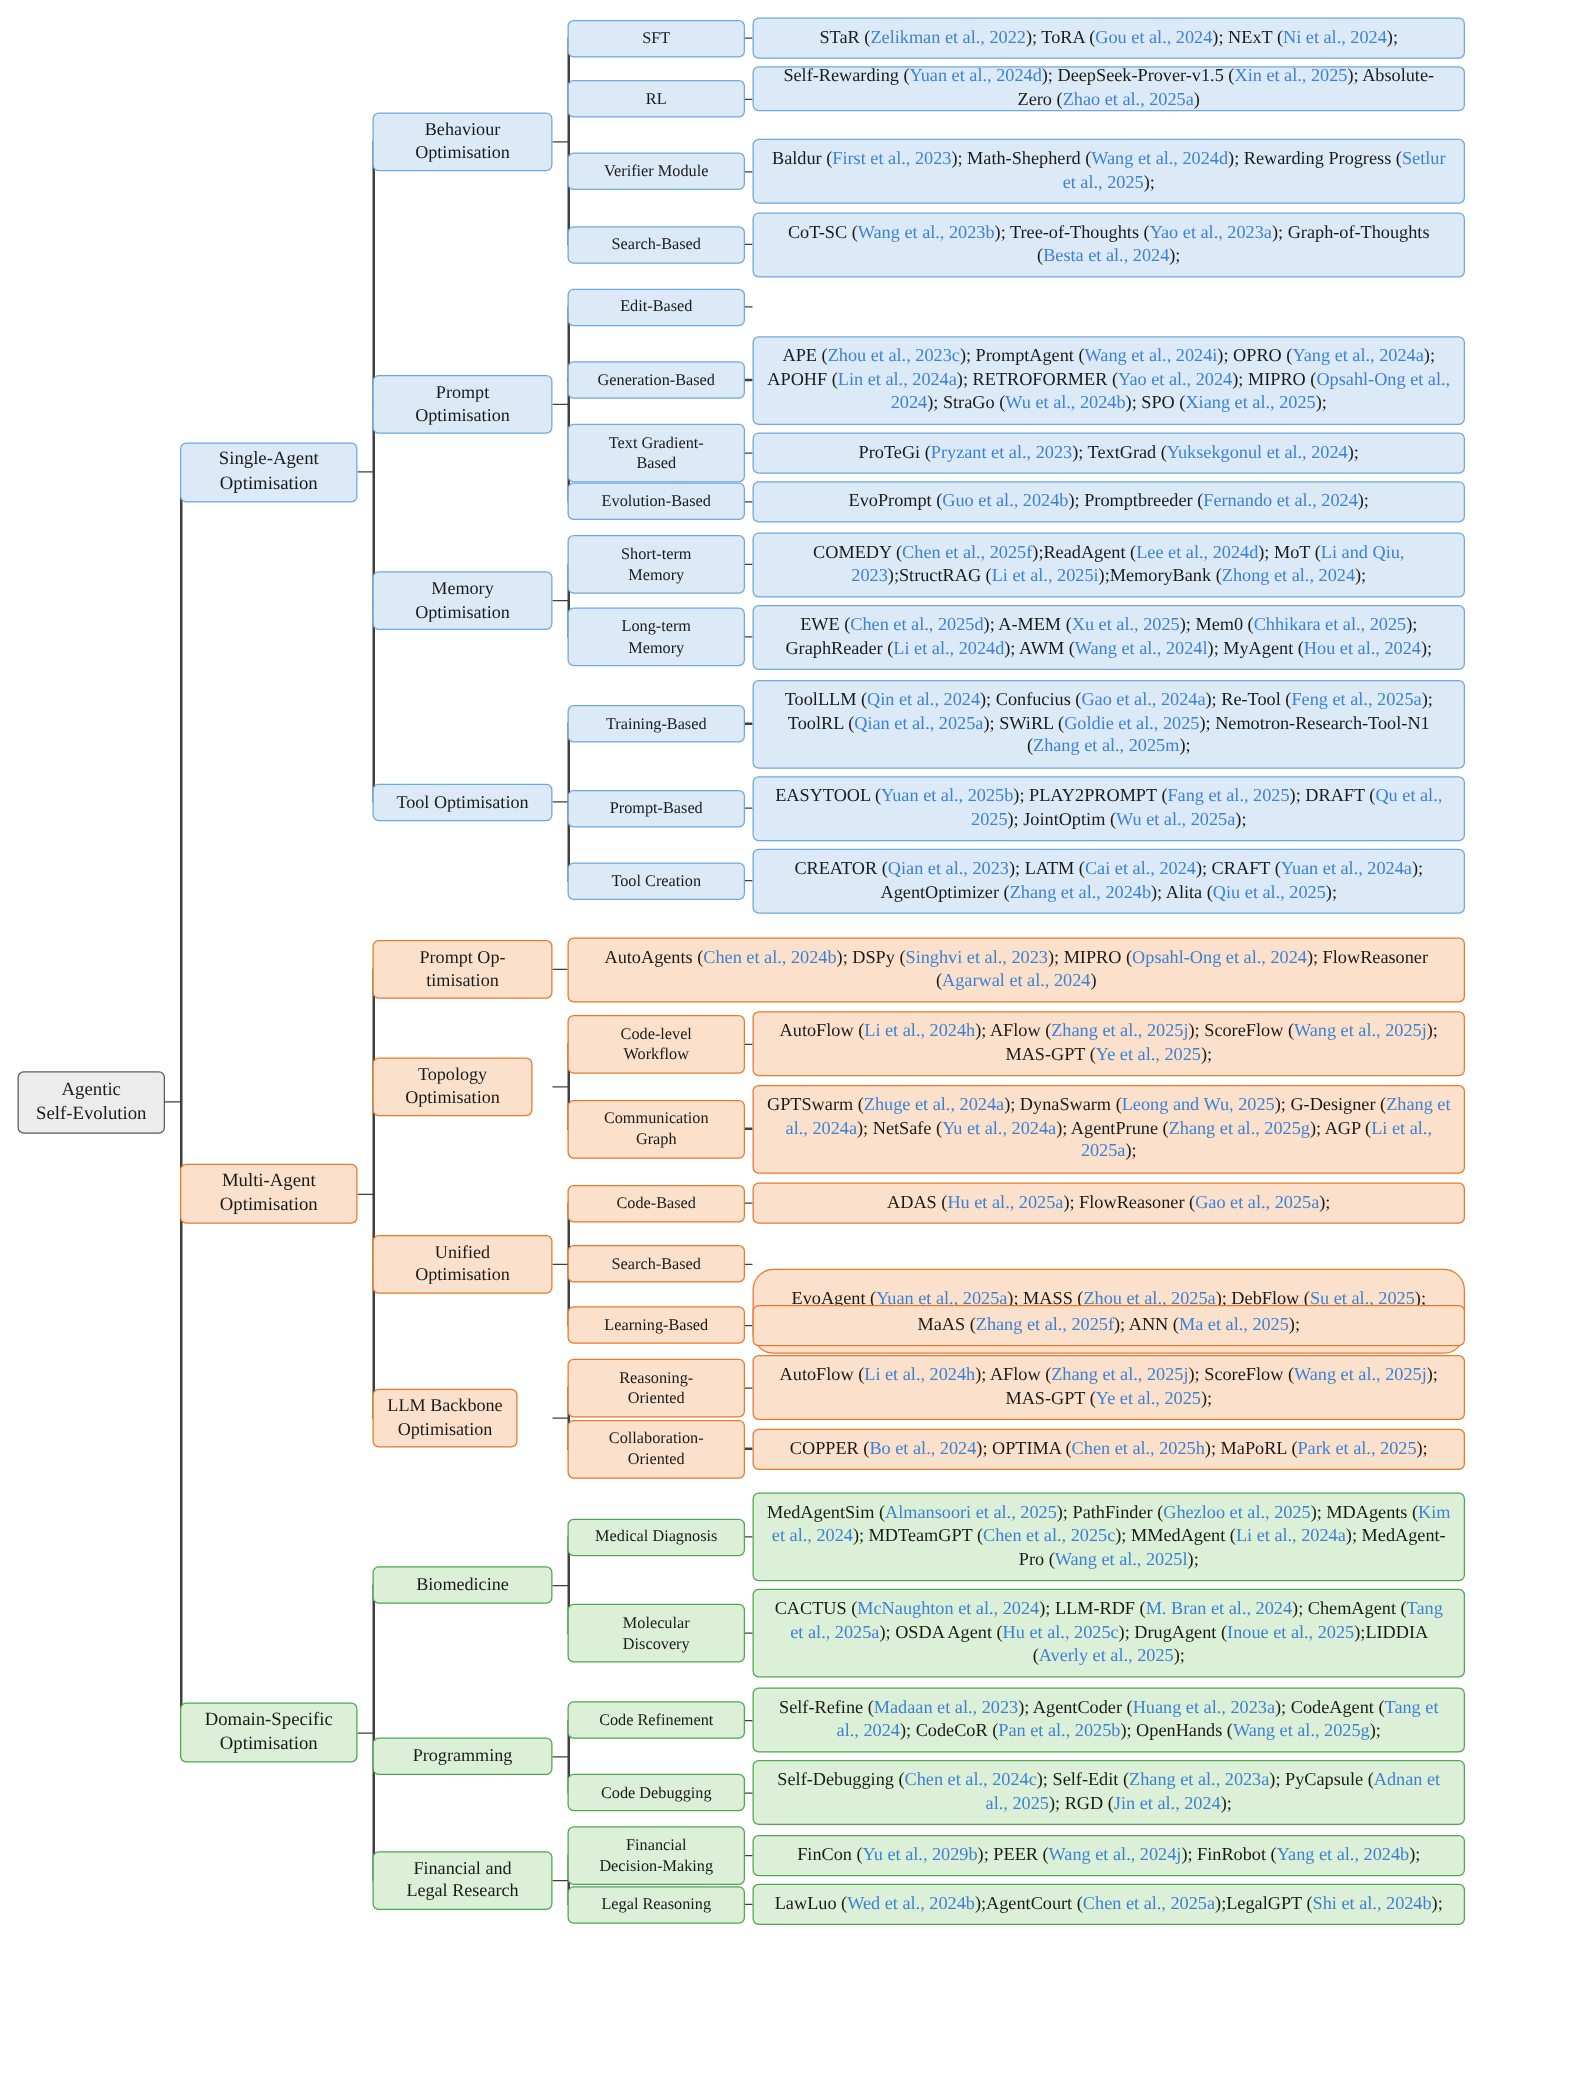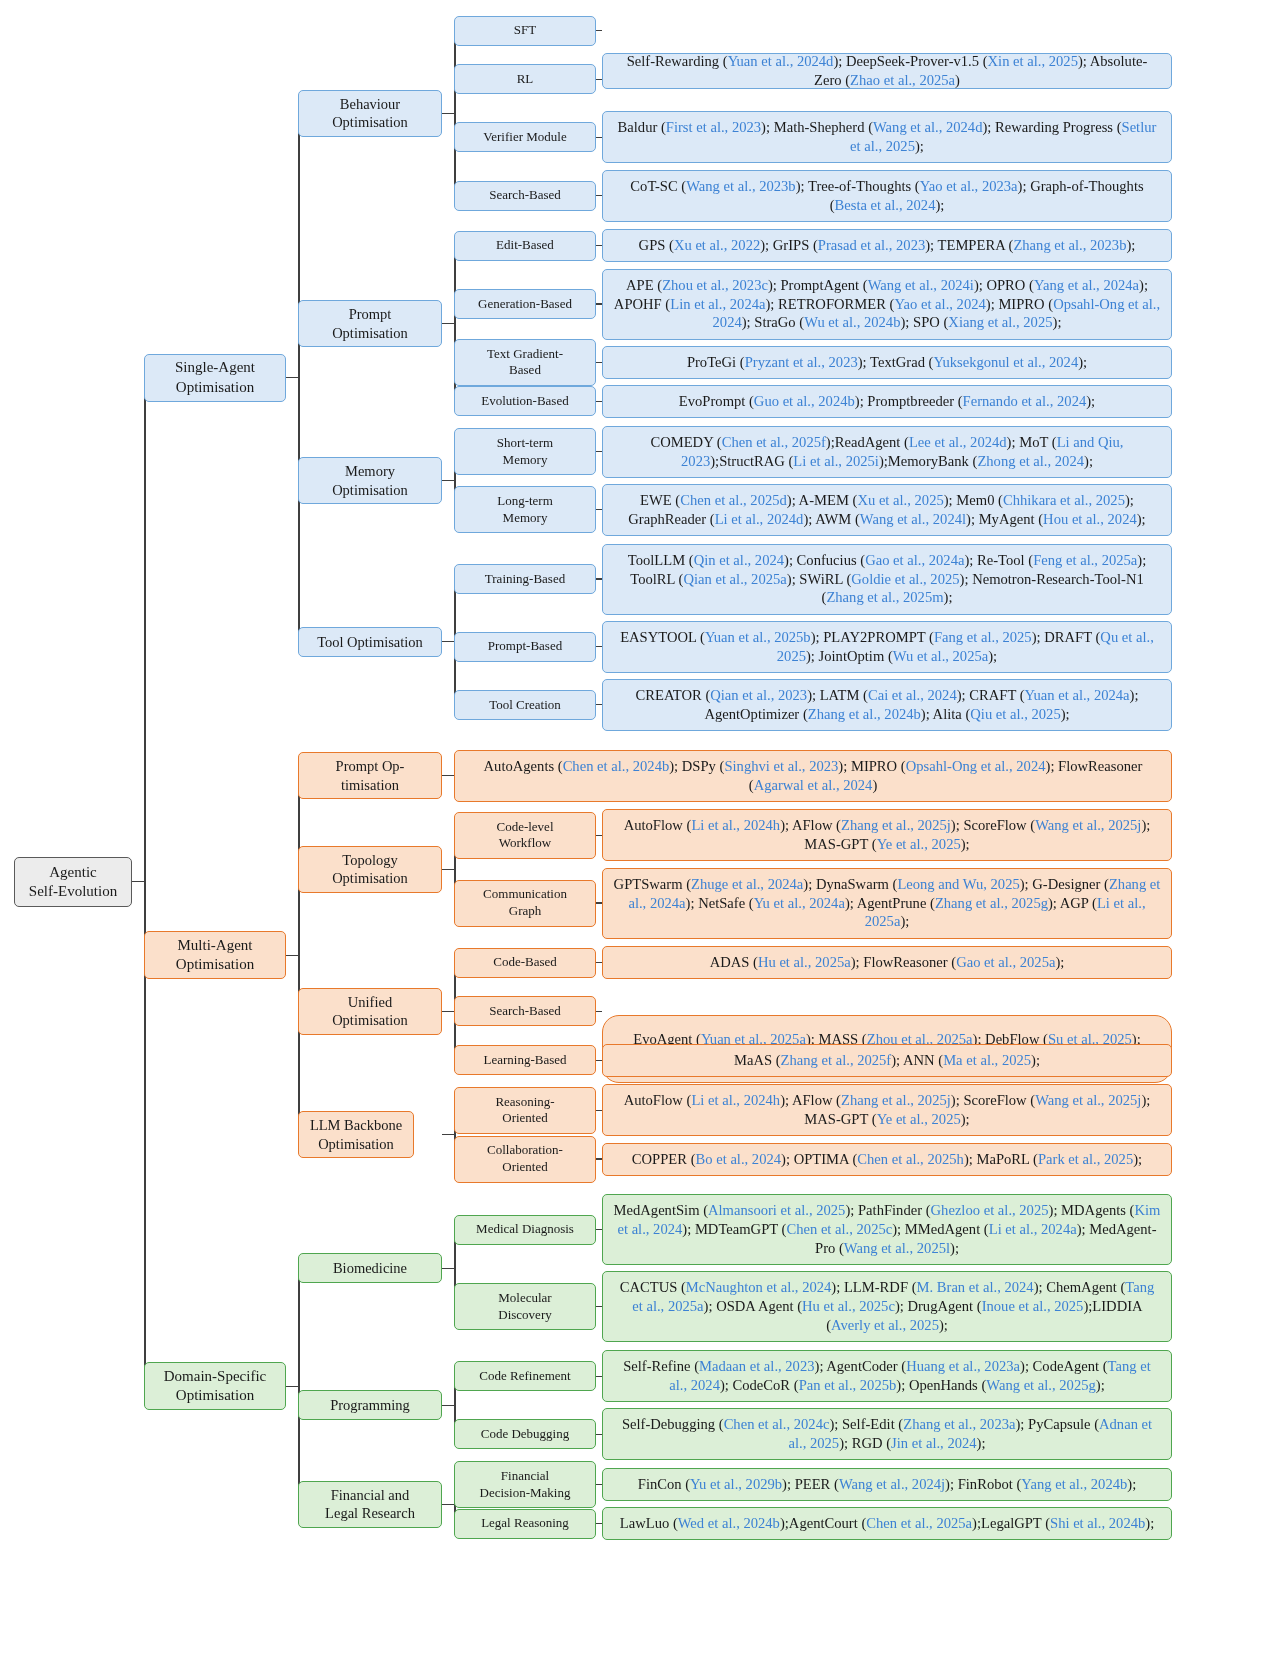--- a/index.html
+++ b/index.html
@@ -49,20 +49,23 @@
 
   
   .ln{position:absolute;background:#3f3f3f;z-index:1;}
   .lnh{height:1.1px;}
   .lnv{width:1.1px;}
 </style>
 </head>
 <body>
 
 <div id="root-canvas">
+    <div class="node b1 leaf" style="left: 602px; width: 570px; top: 14px; height: 33px;">
+      <span class="txt"><span class="nm">STaR</span> (<span class="c">Zelikman et al., 2022</span>); <span class="nm">ToRA</span> (<span class="c">Gou et al., 2024</span>); <span class="nm">NExT</span> (<span class="c">Ni et al., 2024</span>);</span>
+    </div>
     <div class="node b1 lvl3" style="left: 454px; width: 142px; top: 15.5px; height: 30px;">
       <span class="txt">SFT</span>
     </div>
     <div class="node b1 leaf" style="left: 602px; width: 570px; top: 53.2px; height: 36px;">
       <span class="txt"><span class="nm">Self-Rewarding</span> (<span class="c">Yuan et al., 2024d</span>); <span class="nm">DeepSeek-Prover-v1.5</span> (<span class="c">Xin et al., 2025</span>); <span class="nm">Absolute-Zero</span> (<span class="c">Zhao et al., 2025a</span>)</span>
     </div>
     <div class="node b1 lvl3" style="left: 454px; width: 142px; top: 64.2px; height: 30px;">
       <span class="txt">RL</span>
     </div>
     <div class="node b1 leaf" style="left: 602px; width: 570px; top: 111.4px; height: 52px;">
@@ -73,23 +76,20 @@
     </div>
     <div class="node b1 leaf" style="left: 602px; width: 570px; top: 169.6px; height: 52px;">
       <span class="txt"><span class="nm">CoT-SC</span> (<span class="c">Wang et al., 2023b</span>); <span class="nm">Tree-of-Thoughts</span> (<span class="c">Yao et al., 2023a</span>); <span class="nm">Graph-of-Thoughts</span> (<span class="c">Besta et al., 2024</span>);</span>
     </div>
     <div class="node b1 lvl3" style="left: 454px; width: 142px; top: 180.6px; height: 30px;">
       <span class="txt">Search-Based</span>
     </div>
     <div class="node b1 lvl2" style="left: 298px; width: 144px; top: 89.55px; height: 47px;">
       <span class="txt">Behaviour<br>Optimisation</span>
     </div>
-    <div class="node b1 leaf" style="left: 602px; width: 570px; top: 229.3px; height: 33px;">
-      <span class="txt"><span class="nm">GPS</span> (<span class="c">Xu et al., 2022</span>); <span class="nm">GrIPS</span> (<span class="c">Prasad et al., 2023</span>); <span class="nm">TEMPERA</span> (<span class="c">Zhang et al., 2023b</span>);</span>
-    </div>
     <div class="node b1 lvl3" style="left: 454px; width: 142px; top: 230.8px; height: 30px;">
       <span class="txt">Edit-Based</span>
     </div>
     <div class="node b1 leaf" style="left: 602px; width: 570px; top: 268.5px; height: 71px;">
       <span class="txt"><span class="nm">APE</span> (<span class="c">Zhou et al., 2023c</span>); <span class="nm">PromptAgent</span> (<span class="c">Wang et al., 2024i</span>); <span class="nm">OPRO</span> (<span class="c">Yang et al., 2024a</span>); <span class="nm">APOHF</span> (<span class="c">Lin et al., 2024a</span>); <span class="nm">RETROFORMER</span> (<span class="c">Yao et al., 2024</span>); <span class="nm">MIPRO</span> (<span class="c">Opsahl-Ong et al., 2024</span>); <span class="nm">StraGo</span> (<span class="c">Wu et al., 2024b</span>); <span class="nm">SPO</span> (<span class="c">Xiang et al., 2025</span>);</span>
     </div>
     <div class="node b1 lvl3" style="left: 454px; width: 142px; top: 289px; height: 30px;">
       <span class="txt">Generation-Based</span>
     </div>
     <div class="node b1 leaf" style="left: 602px; width: 570px; top: 345.7px; height: 33px;">
@@ -157,21 +157,21 @@
     </div>
     <div class="node b2 lvl3" style="left: 454px; width: 142px; top: 811.8px; height: 47px;">
       <span class="txt">Code-level<br>Workflow</span>
     </div>
     <div class="node b2 leaf" style="left: 602px; width: 570px; top: 867.5px; height: 71px;">
       <span class="txt"><span class="nm">GPTSwarm</span> (<span class="c">Zhuge et al., 2024a</span>); <span class="nm">DynaSwarm</span> (<span class="c">Leong and Wu, 2025</span>); <span class="nm">G-Designer</span> (<span class="c">Zhang et al., 2024a</span>); <span class="nm">NetSafe</span> (<span class="c">Yu et al., 2024a</span>); <span class="nm">AgentPrune</span> (<span class="c">Zhang et al., 2025g</span>); <span class="nm">AGP</span> (<span class="c">Li et al., 2025a</span>);</span>
     </div>
     <div class="node b2 lvl3" style="left: 454px; width: 142px; top: 879.5px; height: 47px;">
       <span class="txt">Communication<br>Graph</span>
     </div>
-    <div class="node b2 lvl2" style="left: 298px; width: 144px; top: 845.65px; height: 47px;">
+    <div class="node b2 lvl2" style="left: 298px; width: 128px; top: 845.65px; height: 47px;">
       <span class="txt">Topology<br>Optimisation</span>
     </div>
     <div class="node b2 leaf" style="left: 602px; width: 570px; top: 946.2px; height: 33px;">
       <span class="txt"><span class="nm">ADAS</span> (<span class="c">Hu et al., 2025a</span>); <span class="nm">FlowReasoner</span> (<span class="c">Gao et al., 2025a</span>);</span>
     </div>
     <div class="node b2 lvl3" style="left: 454px; width: 142px; top: 947.7px; height: 30px;">
       <span class="txt">Code-Based</span>
     </div>
     <div class="node b2 leaf" style="left: 602px; width: 570px; top: 1015px; height: 68px; border-radius: 17px;">
       <span class="txt"><span class="nm">EvoAgent</span> (<span class="c">Yuan et al., 2025a</span>); <span class="nm">MASS</span> (<span class="c">Zhou et al., 2025a</span>); <span class="nm">DebFlow</span> (<span class="c">Su et al., 2025</span>); <span class="nm">EvoFlow</span> (<span class="c">Gao et al., 2025a</span>); <span class="nm">MAS-ZERO</span> (<span class="c">Ke et al., 2025</span>);</span>

